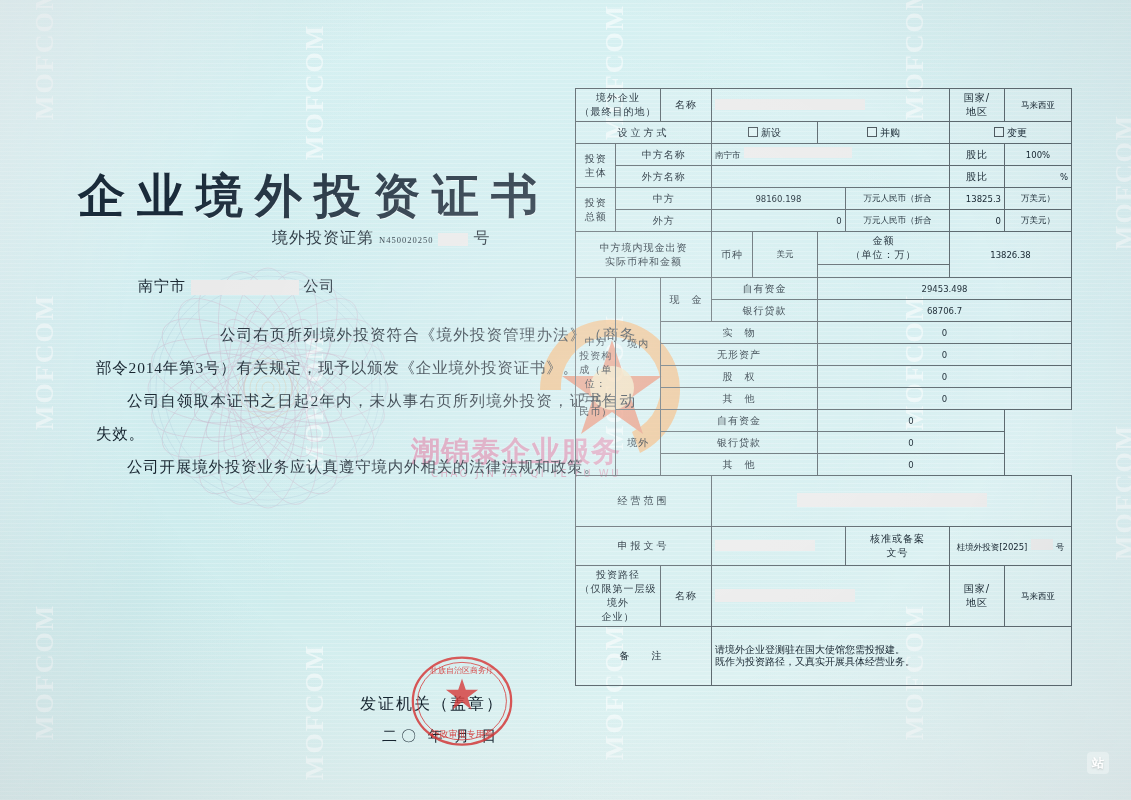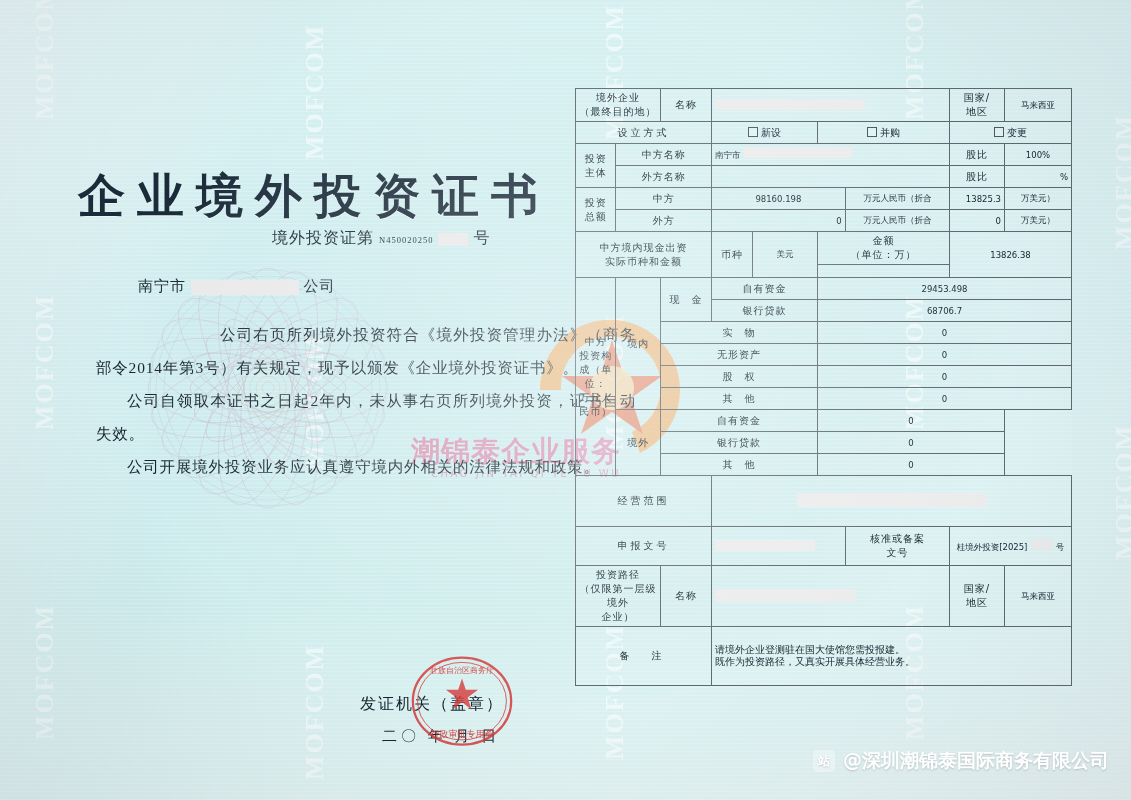--- a/index.html
+++ b/index.html
@@ -399,14 +399,13 @@
       <div>既作为投资路径，又真实开展具体经营业务。</div>
     </td>
   </tr>
 </tbody>
   </table>
 
 <div id="vignette"></div>
 
 <div class="footer-wm">
   <span class="mark">站</span>
-  <span>@深圳潮锦泰国际商务有限公司</span>
 </div>
 
 </body></html>

